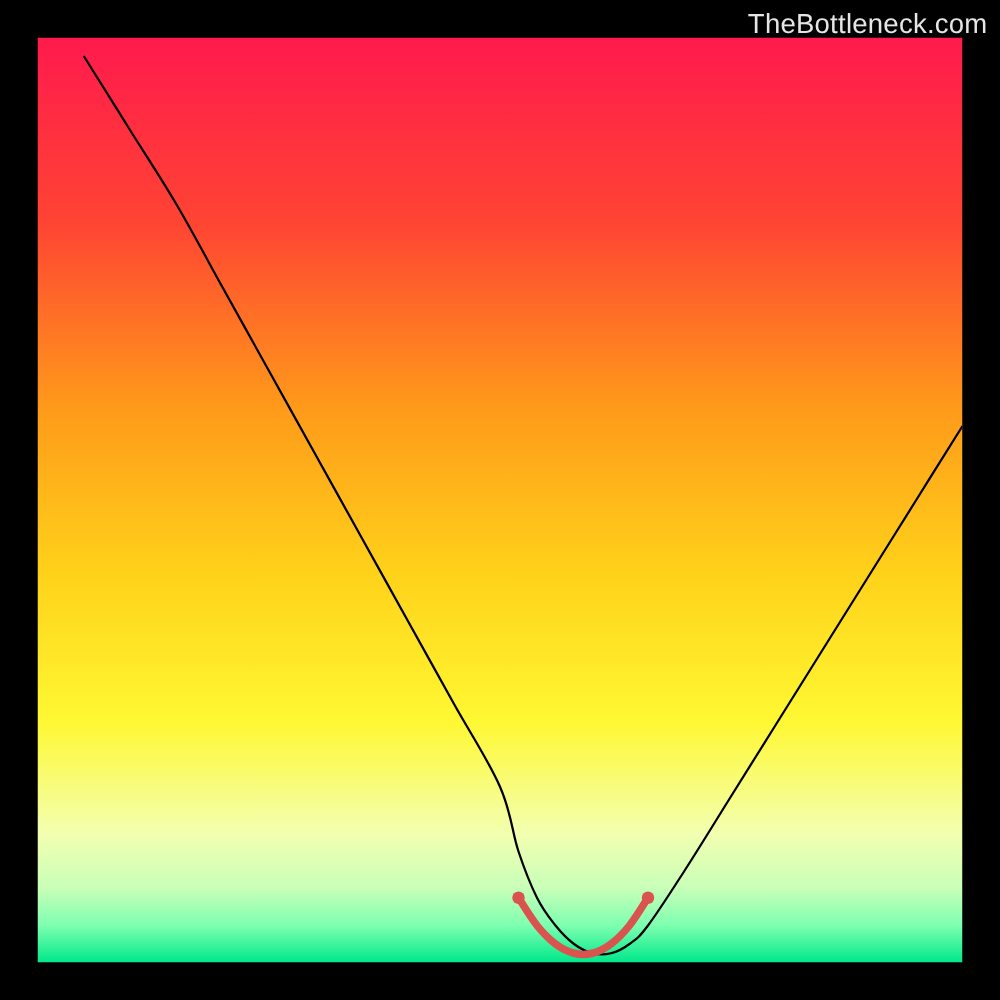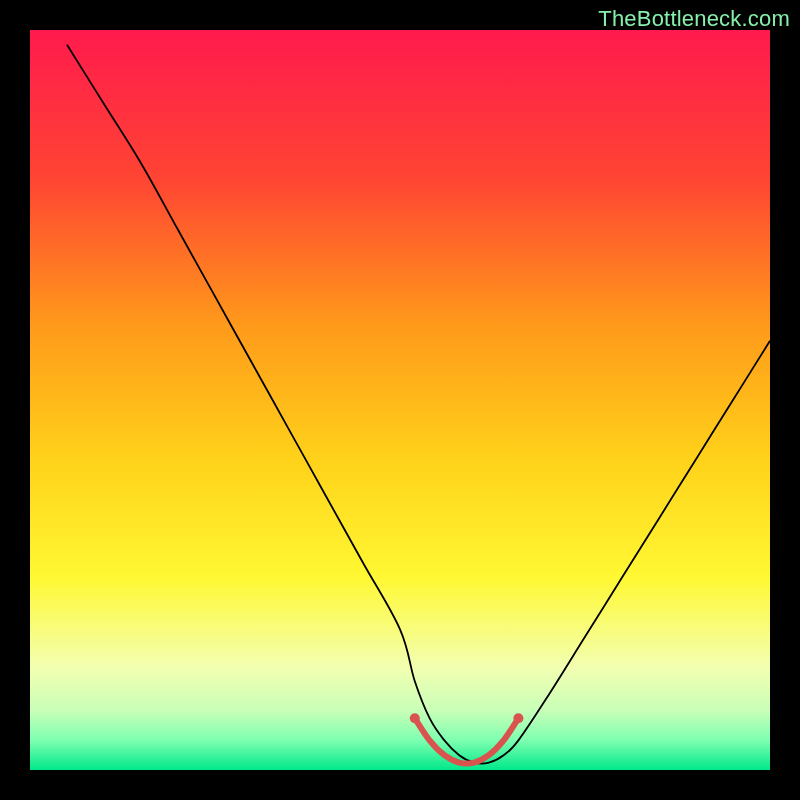--- a/index.html
+++ b/index.html
@@ -1,20 +1,20 @@
 <!DOCTYPE html>
 <html><head>
 <meta charset="utf-8">
 <style>
   * { margin: 0; padding: 0; box-sizing: border-box; }
   body { width: 800px; height: 800px; background: #000; position: relative; font-family: Arial, sans-serif; }
   .plot-area { position: absolute; left: 30px; top: 30px; width: 740px; height: 740px; }
   .gradient-bg { position: absolute; left: 0; top: 0; width: 100%; height: 100%; }
   .curve-svg { position: absolute; left: 0; top: 0; width: 100%; height: 100%; }
-  .watermark { position: absolute; top: 6px; right: 10px; color: #86efac; font-size: 22px; font-weight: 500; letter-spacing: 0.2px; }
+  .watermark { position: absolute; top: 6px; right: 10px; color: #e5e5e5; font-size: 22px; font-weight: 500; letter-spacing: 0.2px; }
 </style>
 </head>
 <body>
 
 <div class="plot-area">
   <svg class="gradient-bg" viewBox="0 0 740 740" preserveAspectRatio="none">
     <defs>
       <linearGradient id="bg-grad" x1="0" y1="0" x2="0" y2="1">
           <stop offset="0%" stop-color="#ff1a4d"></stop>
           <stop offset="20%" stop-color="#ff4433"></stop>

